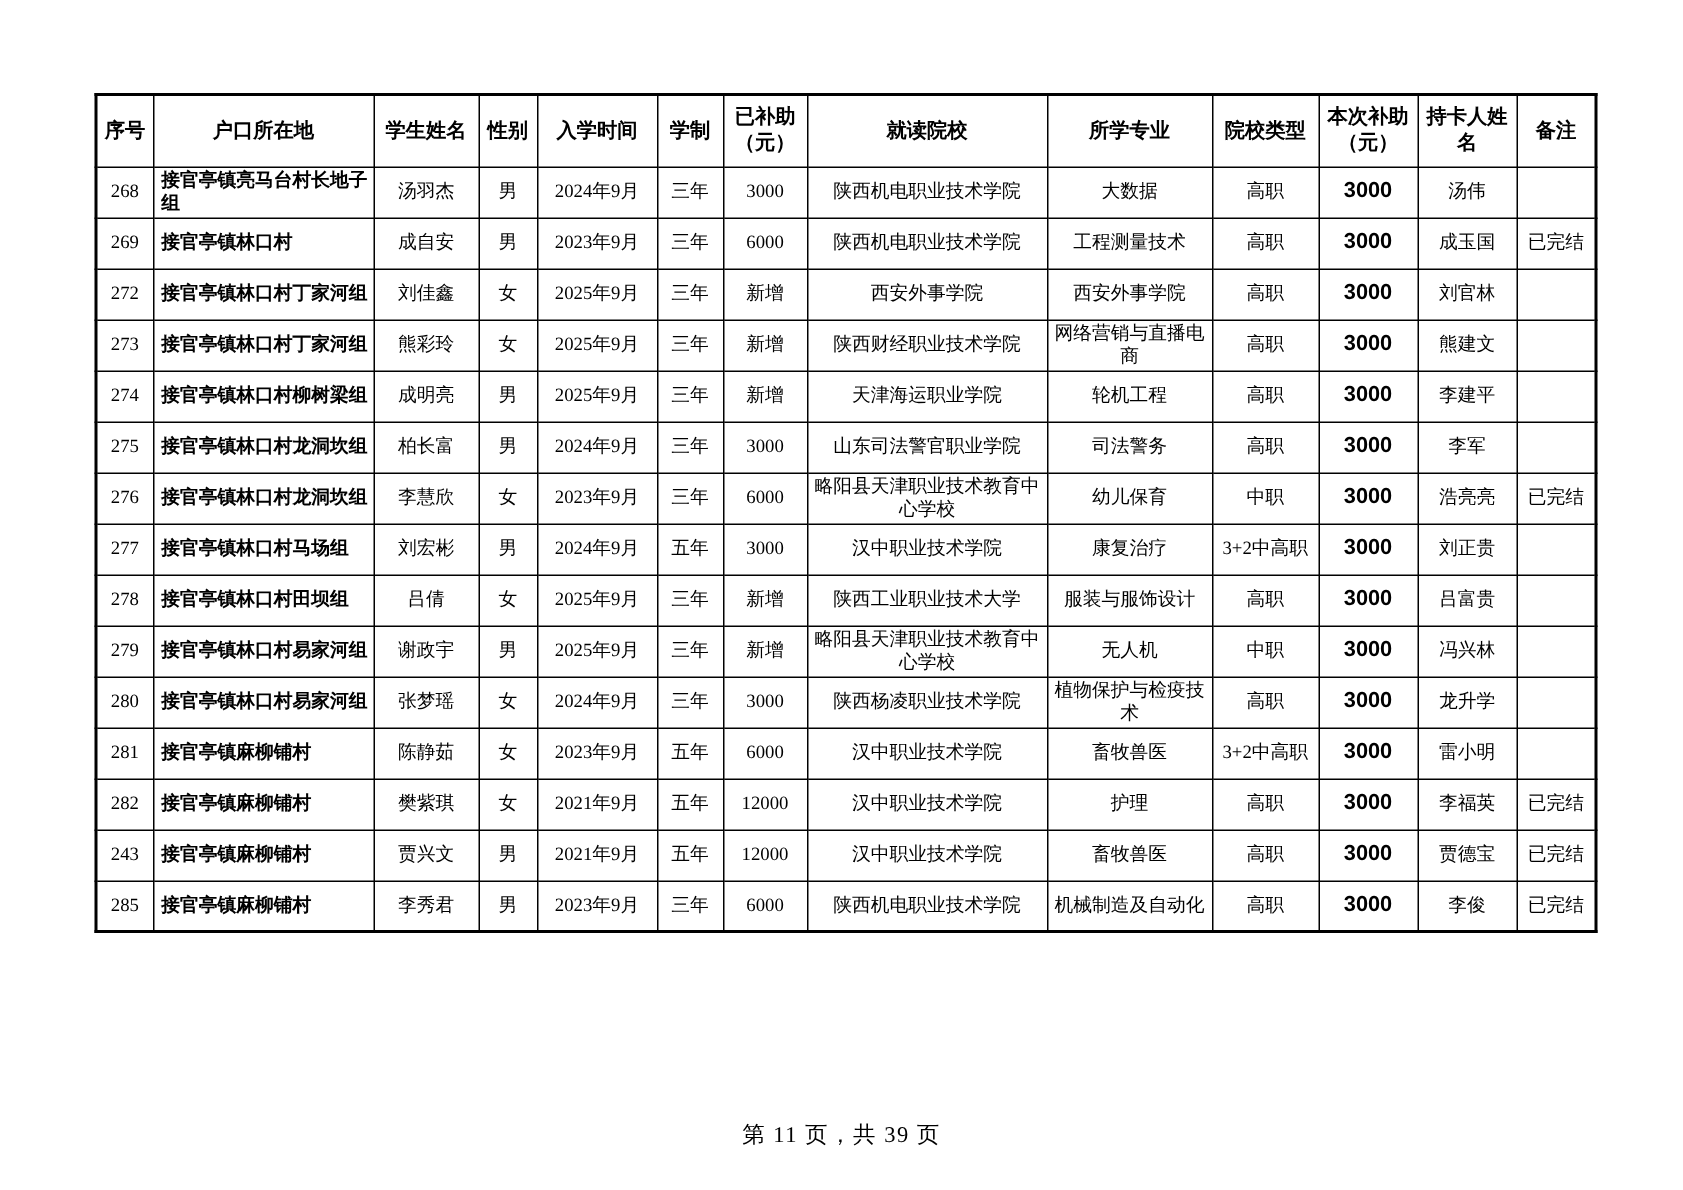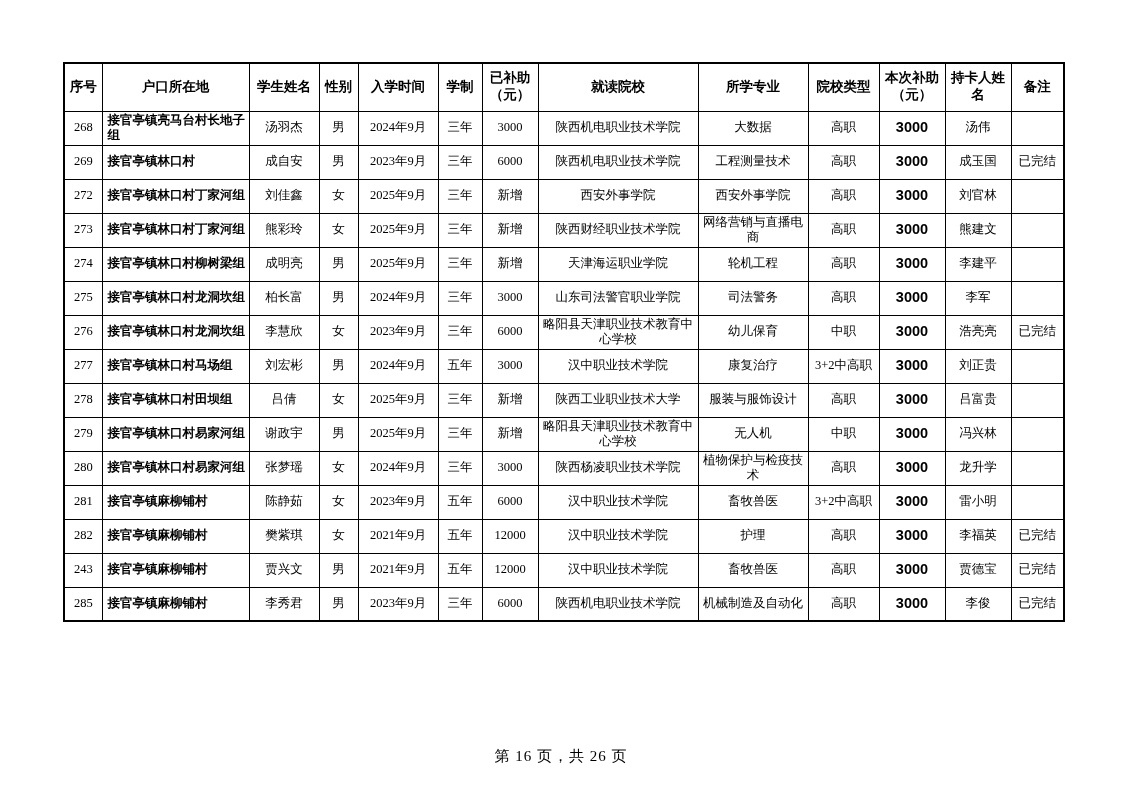--- a/index.html
+++ b/index.html
@@ -345,14 +345,14 @@
           <td>6000</td>
           <td>陕西机电职业技术学院</td>
           <td>机械制造及自动化</td>
           <td>高职</td>
           <td>3000</td>
           <td>李俊</td>
           <td>已完结</td>
         </tr>
       </tbody>
   </table>
-  <div class="footer">第 16 页，共 26 页</div>
+  <div class="footer">第 11 页，共 39 页</div>
 </div>
 
 </body></html>

